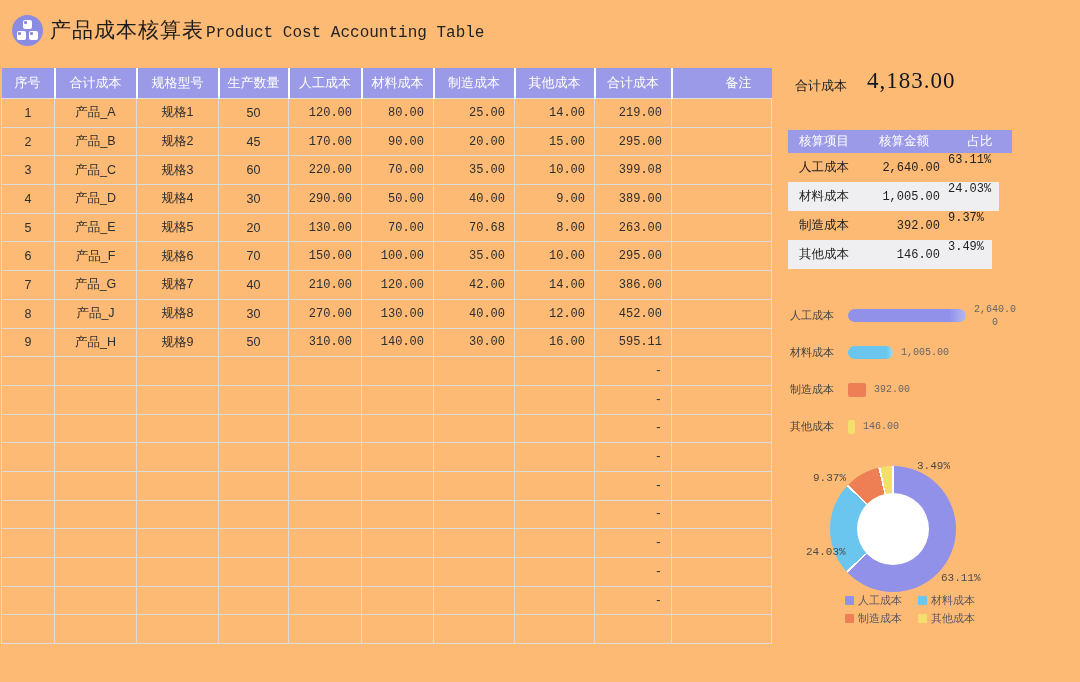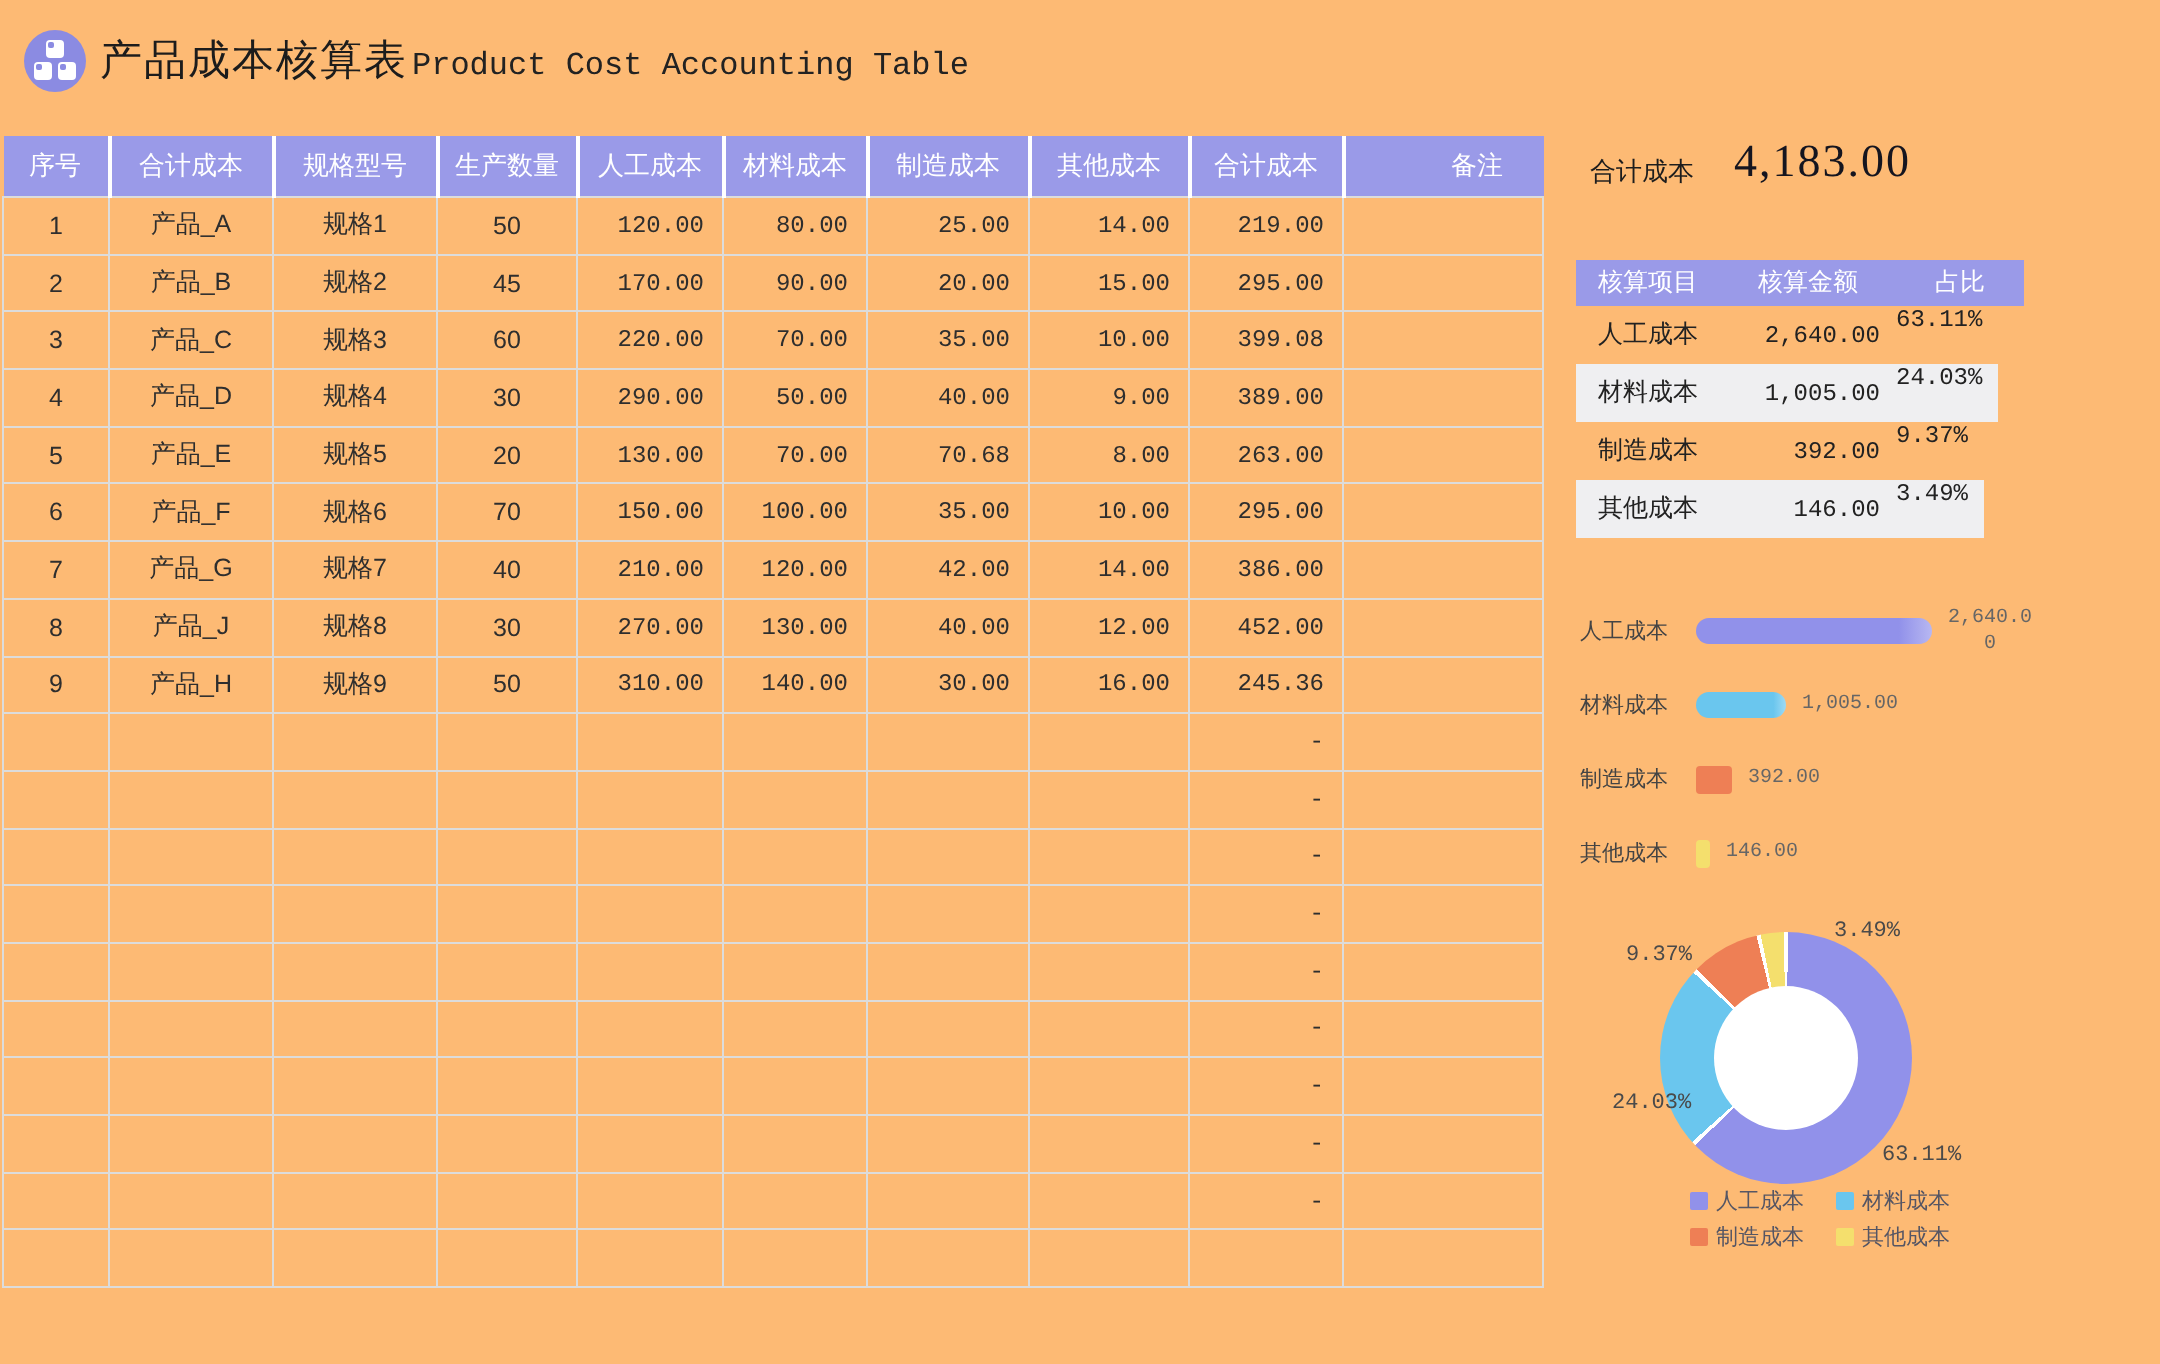--- a/index.html
+++ b/index.html
@@ -212,21 +212,21 @@
           </tr>
           <tr>
             <td class="cen">9</td>
             <td class="cen">产品_H</td>
             <td class="cen">规格9</td>
             <td class="cen">50</td>
             <td class="num">310.00</td>
             <td class="num">140.00</td>
             <td class="num">30.00</td>
             <td class="num">16.00</td>
-            <td class="num">245.36</td>
+            <td class="num">595.11</td>
             <td class="rem"></td>
           </tr>
           <tr>
             <td class="cen"></td>
             <td class="cen"></td>
             <td class="cen"></td>
             <td class="cen"></td>
             <td class="num"></td>
             <td class="num"></td>
             <td class="num"></td>

